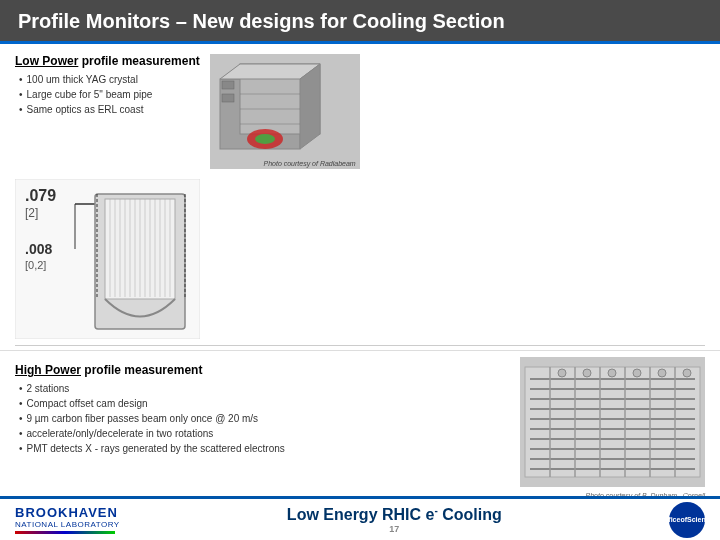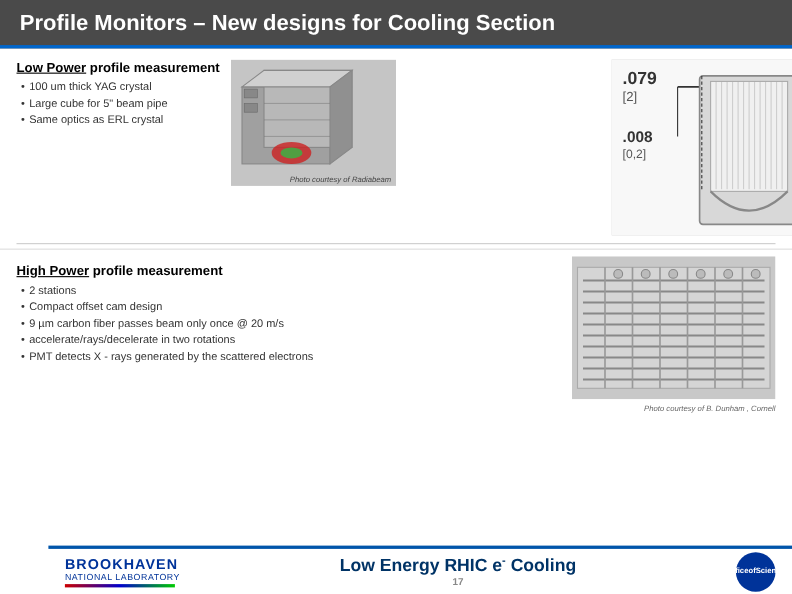--- a/index.html
+++ b/index.html
@@ -68,21 +68,21 @@
       font-size: 8px;
       color: #666;
       font-style: italic;
       text-align: right;
       margin-top: 2px;
     }
 
     
     #upper-section {
       display: flex;
-      flex-direction: row;
+      flex-direction: column;
       gap: 10px;
       padding: 10px 15px 0 15px;
     }
 
     #upper-left {
       flex: 1;
     }
 
     #upper-right {
       width: 149px;
@@ -113,21 +113,20 @@
       bottom: 0;
       left: 0;
       right: 0;
       height: 44px;
       background: #fff;
       border-top: 3px solid #0055aa;
       display: flex;
       align-items: center;
       justify-content: space-between;
       padding: 0 15px;
-      margin-left: 44px;
     }
 
     #footer-center {
       font-size: 16px;
       font-weight: bold;
       color: #003366;
       text-align: center;
       flex: 1;
     }
 
@@ -190,21 +189,21 @@
 
   <div id="upper-left">
     <div style="display:flex; flex-direction:row; gap:10px;">
       <div>
         <div class="section-title">
           <span class="underline">Low Power</span><span> profile measurement</span>
         </div>
         <ul class="bullet-list">
           <li>100 um thick YAG crystal</li>
           <li>Large cube for 5" beam pipe</li>
-          <li>Same optics as ERL crystal</li>
+          <li>Same optics as ERL coast</li>
         </ul>
       </div>
 
       <div style="width:150px; height:115px; flex-shrink:0; position:relative; overflow:hidden;">
         <svg width="150" height="115" viewBox="0 0 150 115">
 
           <rect width="150" height="115" fill="#c5c5c5"></rect>
 
           <rect x="10" y="25" width="80" height="70" fill="#a0a0a0" stroke="#888" stroke-width="1"></rect>
           <rect x="30" y="10" width="80" height="70" fill="#b8b8b8" stroke="#888" stroke-width="1"></rect>
@@ -274,21 +273,21 @@
 <div id="lower-section">
 
   <div id="lower-left">
     <div class="section-title" style="margin-top:6px;">
       <span class="underline">High Power</span><span> profile measurement</span>
     </div>
     <ul class="bullet-list">
       <li>2 stations</li>
       <li>Compact offset cam design</li>
       <li>9 µm carbon fiber passes beam only once @ 20 m/s</li>
-      <li>accelerate/rays/decelerate in two rotations</li>
+      <li>accelerate/only/decelerate in two rotations</li>
       <li>PMT detects X - rays generated by the scattered electrons</li>
     </ul>
   </div>
 
   <div id="lower-right" style="width:185px; flex-shrink:0;">
     <svg width="185" height="130" viewBox="0 0 185 130">
       <rect width="185" height="130" fill="#c8c8c8"></rect>
 
       <rect x="5" y="10" width="175" height="110" fill="#d5d5d5" stroke="#aaa" stroke-width="1"></rect>
 

